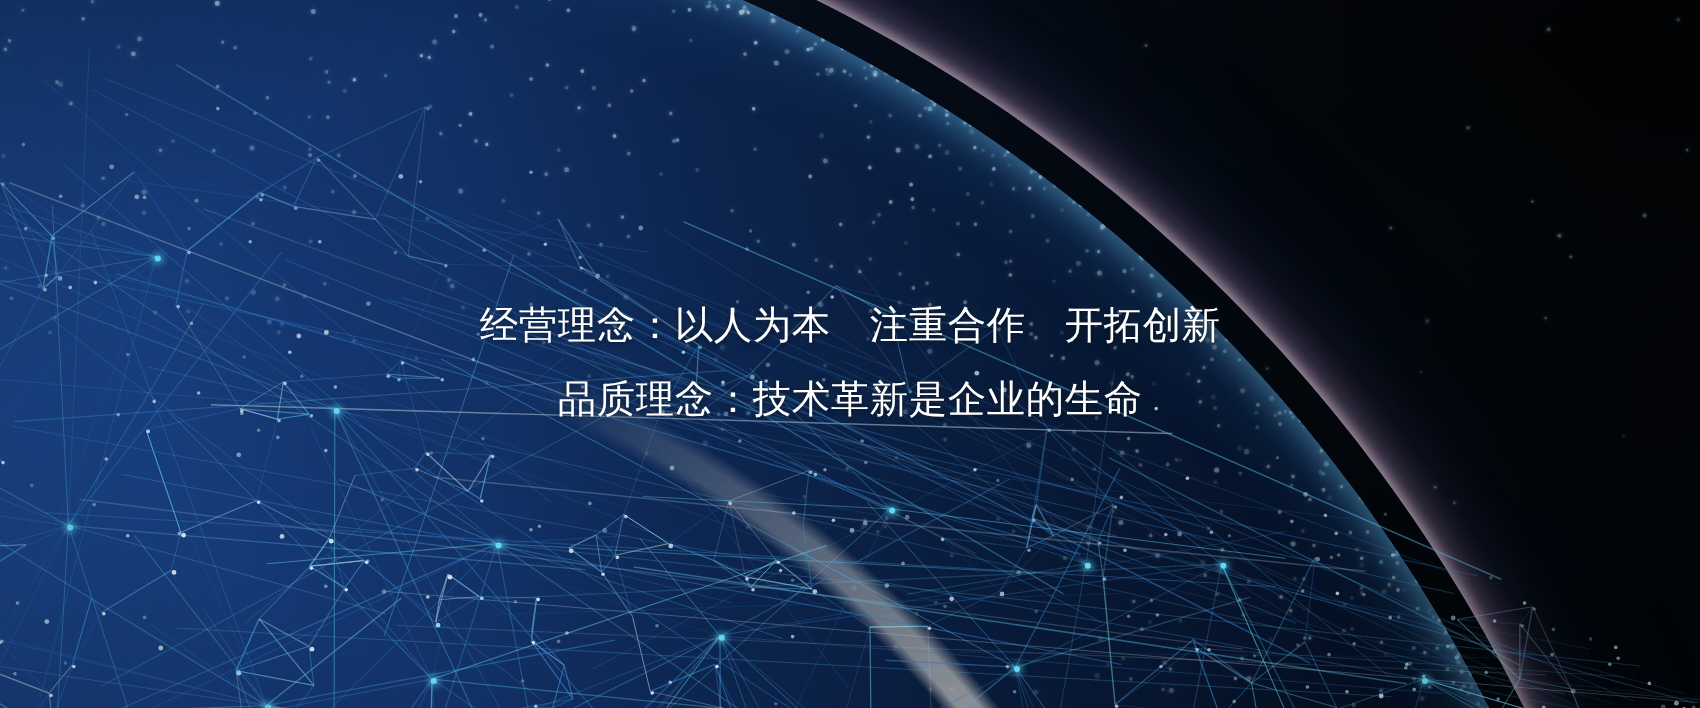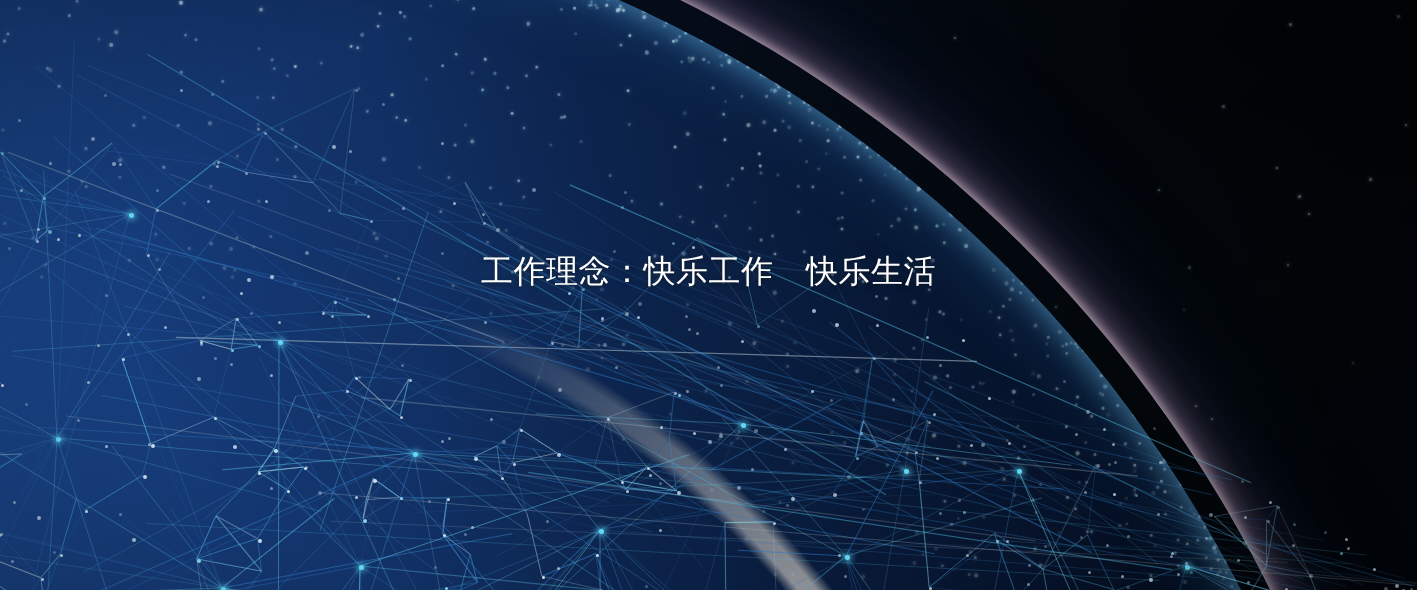--- a/index.html
+++ b/index.html
@@ -1635,17 +1635,18 @@
         <i class="hub" style="left: 904px; top: 469px; background: rgb(98, 216, 239);"></i>
       </div>
   </div>
 
   <div class="layer" id="vignette"></div>
 
   <div id="content">
 
 
     <div id="vision-lines">
-      <div class="vision-line">工作理念：快乐工作　快乐生活</div>
+      <div class="vision-line">经营理念：以人为本　注重合作　开拓创新</div>
+      <div class="vision-line">品质理念：技术革新是企业的生命</div>
     </div>
 
   </div>
 </div>
 
 </body></html>

